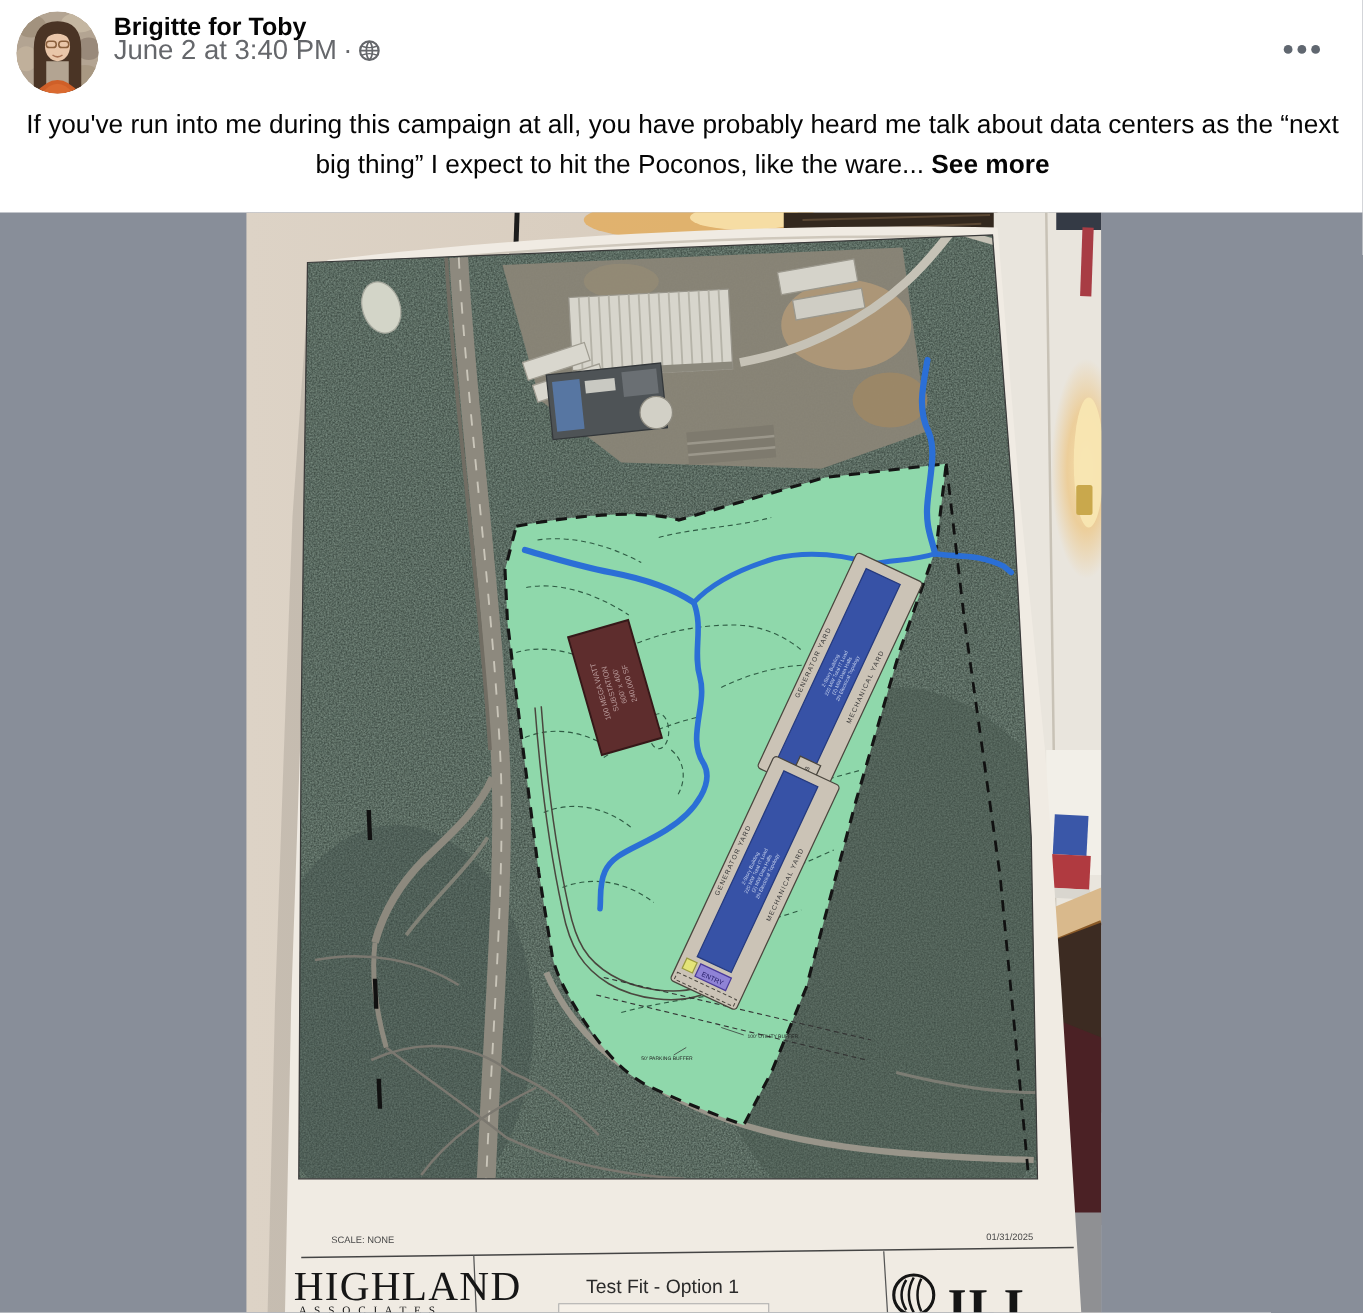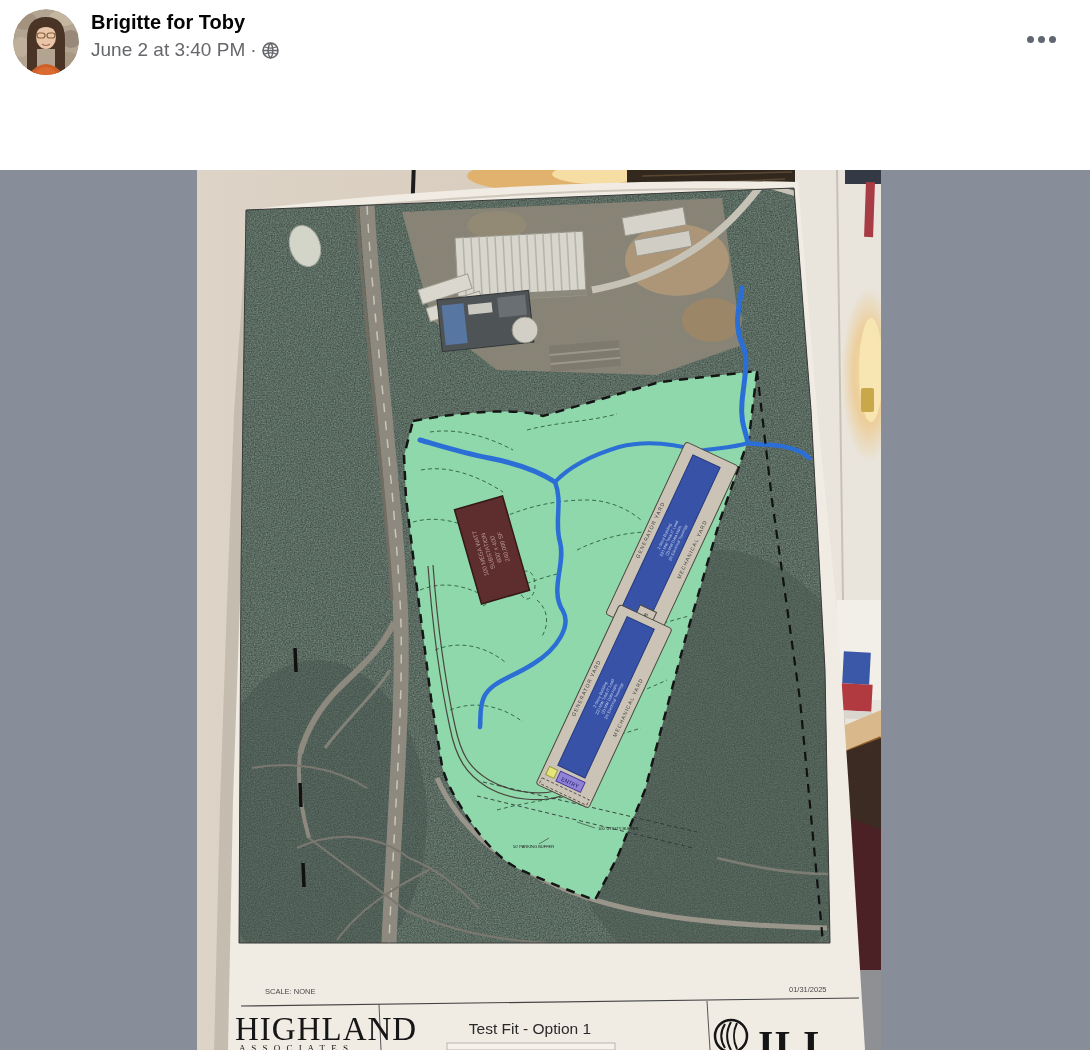--- a/index.html
+++ b/index.html
@@ -3,21 +3,21 @@
 <meta charset="utf-8">
 <style>
   html,body{margin:0;padding:0;}
   body{
     width:1090px;height:1050px;overflow:hidden;background:#fff;
     font-family:"Liberation Sans",sans-serif;position:relative;
   }
   .post-header{position:relative;width:1090px;height:170px;background:#fff;text-align:center;}
   .avatar{position:absolute;left:13px;top:9px;width:66px;height:66px;border-radius:50%;overflow:hidden;cursor:pointer;}
   .author-name{position:absolute;left:91px;top:11px;font-size:20px;font-weight:700;color:#050505;cursor:pointer;}
-  .meta-row{position:absolute;left:91px;top:39px;display:flex;align-items:center;gap:5px;font-size:19px;color:#65676b;}
+  .meta-row{position:absolute;left:91px;top:27px;display:flex;align-items:center;gap:5px;font-size:22px;color:#65676b;}
   .meta-dot{color:#65676b;}
   .menu-dots{position:absolute;right:28px;top:30px;display:flex;gap:4px;padding:6px;cursor:pointer;}
   .menu-dots i{width:7px;height:7px;border-radius:50%;background:#606770;display:block;}
   .post-body{position:absolute;left:12px;top:84px;width:1068px;font-size:21px;line-height:31.5px;color:#050505;}
   .see-more{font-weight:700;cursor:pointer;}
   .photo-region{position:absolute;left:0;top:170px;width:1090px;height:880px;background:#888e99;}
   .photo-frame{position:absolute;left:197px;top:0;width:684px;height:880px;cursor:pointer;}
   svg text{font-family:"Liberation Sans",sans-serif;}
   .serif{font-family:"Liberation Serif",serif;}
 </style>
@@ -60,20 +60,25 @@
         <path d="M1,8 H15 M8,1 C5,4 5,12 8,15 M8,1 C11,4 11,12 8,15" fill="none" stroke="#65676b" stroke-width="1.3"></path>
         <path d="M2,4.5 Q8,7 14,4.5 M2,11.5 Q8,9 14,11.5" fill="none" stroke="#65676b" stroke-width="1.1"></path>
       </svg>
     </span>
   </div>
   <div class="menu-dots">
       <i></i>
       <i></i>
       <i></i>
     </div>
+  <div class="post-body">
+    <span>If you've run into me during this campaign at all, you have probably heard me talk about data centers as the “next big thing” I expect to hit the Poconos, like the ware...</span>
+    <span> </span>
+    <span class="see-more">See more</span>
+  </div>
 </div>
 
 <div class="photo-region">
   <div class="photo-frame">
     <svg width="684" height="880" viewBox="0 0 684 880">
       <defs>
         <clipPath id="mapclip">
           <path d="M49,40 L597,18 L614,240 L628,500 L633,773 L42,773 L44,400 L46,240 Z"></path>
         </clipPath>
         <filter id="speckle" x="0%" y="0%" width="100%" height="100%">

